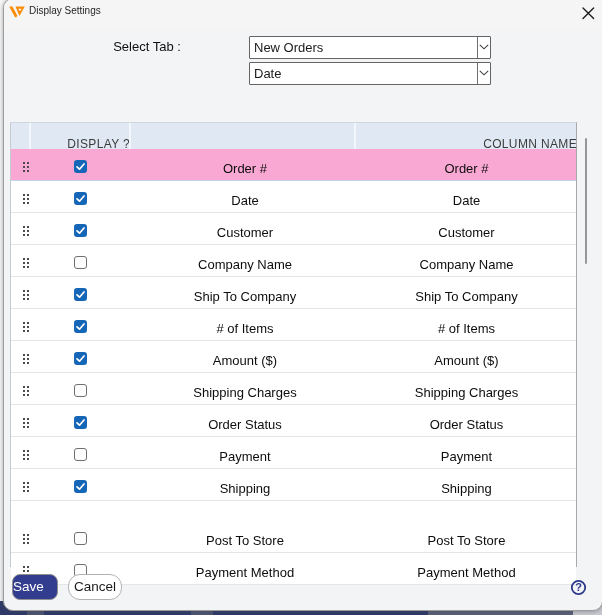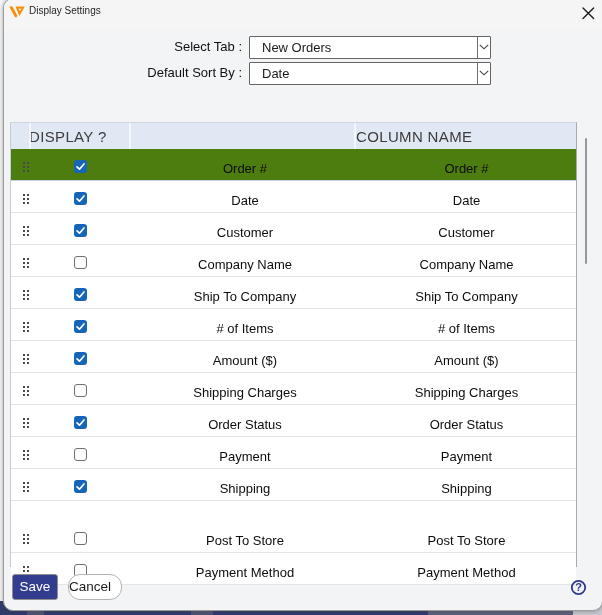--- a/index.html
+++ b/index.html
@@ -4,40 +4,40 @@
 *{margin:0;padding:0;box-sizing:border-box}
 html,body{width:602px;height:615px;overflow:hidden;font-family:"Liberation Sans",sans-serif;background:#fbfbfc}
 #stage{position:relative;width:602px;height:615px;overflow:hidden}
 #navy{position:absolute;left:0;top:601px;width:428px;height:14px;background:#2f3a6a}
 #modal{position:absolute;left:3px;top:-2px;width:600px;height:613px;background:#f3f4f6;border:1px solid #9c9c9c;border-radius:10px;border-top-right-radius:0;overflow:hidden;box-shadow:0 0 5px rgba(70,70,70,.5)}
 #mhead{position:absolute;left:0;top:0;width:100%;height:30px;background:#f5f5f5}
 .abs{position:absolute}
 #title{left:29px;top:5px;font-size:10px;color:#262626}
 #logo{left:8.5px;top:6px}
 #closex{left:581px;top:6px}
-.lbl{position:absolute;width:190px;right:360px;text-align:right;font-size:13px;color:#101010;height:22px;line-height:22px}
-.selbox{position:absolute;left:249px;width:242px;height:22.5px;background:#fff;border:1px solid #646464;border-radius:1px;font-size:13px;color:#1a1a1a;line-height:21.5px;padding-left:12px}
+.lbl{position:absolute;width:190px;right:360px;text-align:center;font-size:13px;color:#101010;height:22px;line-height:22px}
+.selbox{position:absolute;left:249px;width:242px;height:22.5px;background:#fff;border:1px solid #646464;border-radius:1px;font-size:13px;color:#1a1a1a;line-height:21.5px;padding-left:4px}
 .selbox .arr{position:absolute;right:0;top:0;width:13px;height:20.5px;border-left:1px solid #6f6f6f;display:flex;align-items:center;justify-content:center}
 #tbl{position:absolute;left:10px;top:122px;width:567px;height:445px;border:1px solid #a9a9a9;border-top-color:#cfd6e0;border-left-color:#c6cbd2;background:#fff}
 #thead{position:absolute;left:11px;top:123px;width:565px;height:26px;background:#e0e9f3}
 #thead .sep{position:absolute;top:0;width:2px;height:26px;background:#f3f6fa}
-#thead span{position:absolute;top:0;height:26px;line-height:27px;text-align:left;font-size:15px;letter-spacing:0.35px;color:#3c3c3c}
+#thead span{position:absolute;top:8px;height:26px;line-height:27px;text-align:right;font-size:12px;letter-spacing:0.35px;color:#3c3c3c}
 .row{position:absolute;left:11px;width:565px;height:32px;background:#fff;border-bottom:1px solid #e3e5e9;font-size:13px;color:#0d0d0d}
-.row.sel{background:#4d7c0f;border-bottom:1px solid #c8d1ea}
+.row.sel{background:#f9a8d4;border-bottom:1px solid #c8d1ea}
 .row .cn{position:absolute;left:121.5px;width:225px;text-align:center;top:4px;line-height:32px}
 .row .dn{position:absolute;left:345px;width:221px;text-align:center;top:4px;line-height:32px}
 .grip{position:absolute;left:11.5px;top:12.5px;width:8px;height:11px;display:grid;grid-template-columns:2px 2px;grid-auto-rows:2px;column-gap:2px;row-gap:2px}
 .grip i{background:#4a4a4a;display:block}
 .cb{position:absolute;left:63px;top:11px;width:13px;height:13px;border-radius:3px}
 .cb.on{background:#1666b8}
 .cb.on svg{display:block}
 .cb.off{background:#fdfdfd;border:1.5px solid #6f6f6f;border-radius:3px;width:13px;height:13px}
 #thumb{position:absolute;left:584.5px;top:138px;width:2.8px;height:126px;background:#979797;border-radius:2px}
-#save{position:absolute;left:12px;top:574px;width:46px;height:26px;background:#323d8f;border:1px solid #8f8f8f;border-radius:3px;color:#fff;font-size:13.5px;text-align:center;line-height:24px}
-#cancel{position:absolute;left:68px;top:574px;width:54px;height:26px;background:#fff;border:1px solid #b3b3b3;border-radius:12px;color:#1a1a1a;font-size:13.5px;line-height:24px}
+#save{position:absolute;left:12px;top:574px;width:46px;height:26px;background:#323d8f;border:1px solid #8f8f8f;border-radius:8px;color:#fff;font-size:13.5px;line-height:24px}
+#cancel{position:absolute;left:68px;top:574px;width:54px;height:26px;background:#fff;border:1px solid #b3b3b3;border-radius:12px;color:#1a1a1a;font-size:13.5px;text-align:center;line-height:24px}
 #help{position:absolute;left:570px;top:579px}
 </style></head>
 <body>
 <div id="stage">
 <div id="navy"></div>
     <div style="position:absolute;left:428px;top:601px;width:145px;height:14px;background:#5a6078"></div>
     <div style="position:absolute;left:573px;top:601px;width:29px;height:14px;background:#c8cad1"></div>
     <div style="position:absolute;left:27px;top:608px;width:17px;height:7px;background:#4d5472"></div>
     <div style="position:absolute;left:191px;top:608px;width:22px;height:7px;background:#4d5472"></div>
 <div id="modal">
@@ -46,21 +46,20 @@
 <svg id="logo" class="abs" width="16" height="12" viewBox="0 0 15.8 11.4">
 <path d="M0.2,0.2 L3.4,0.2 L8.3,9.5 L6.9,11.3 L5.4,9.8 Z" fill="#fb8c07"></path>
 <path fill-rule="evenodd" d="M6.4,0.3 L15.6,0.3 L10.3,9.7 Z M9.2,2.5 L12.4,2.5 L10.8,5.0 Z" fill="#fb8c07"></path>
 </svg>
 <div id="title" class="abs">Display Settings</div>
 <svg id="closex" class="abs" width="14" height="14" viewBox="0 0 14 14">
 <path d="M2 2 L12.6 12.6 M12.6 2 L2 12.6" stroke="#1f1f1f" stroke-width="1.4" stroke-linecap="round"></path>
 </svg>
 
 <div class="lbl" style="top:36px">Select Tab&nbsp;:</div>
-<div class="lbl" style="top:62px">Default Sort By&nbsp;:</div>
 <div class="selbox" style="top:36px">New Orders<span class="arr">
         <svg width="10" height="6" viewBox="0 0 10 6">
           <path d="M0.8 0.8 L5 4.8 L9.2 0.8" fill="none" stroke="#424242" stroke-width="1.1"></path>
         </svg>
       </span></div>
 <div class="selbox" style="top:62px">Date<span class="arr">
         <svg width="10" height="6" viewBox="0 0 10 6">
           <path d="M0.8 0.8 L5 4.8 L9.2 0.8" fill="none" stroke="#424242" stroke-width="1.1"></path>
         </svg>
       </span></div>

